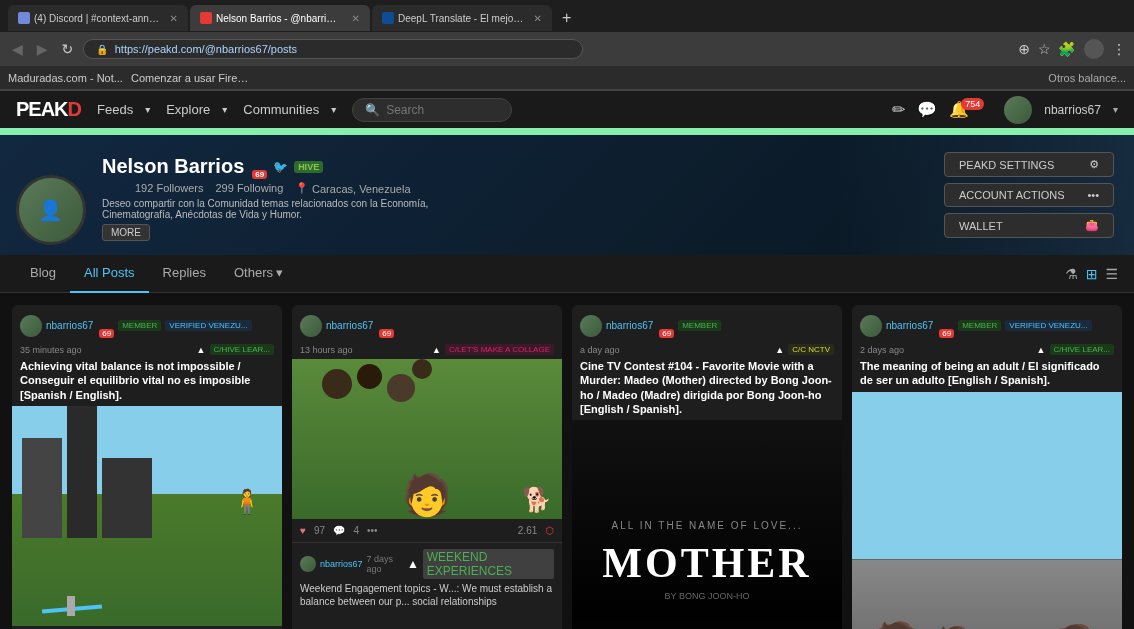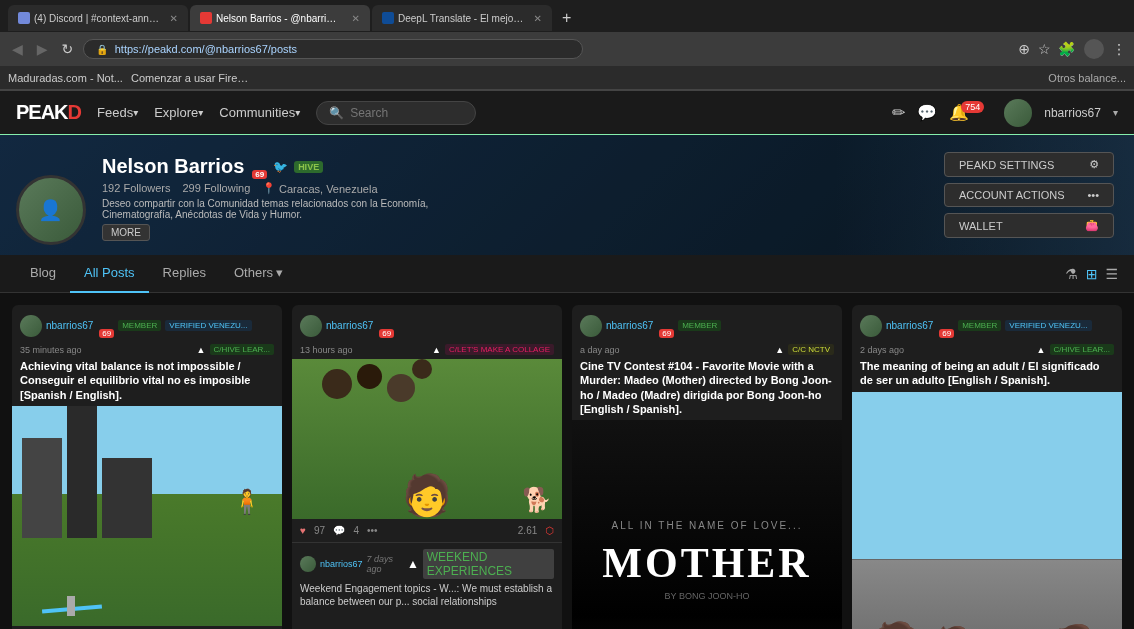--- a/index.html
+++ b/index.html
@@ -15,25 +15,25 @@
     .tab-close { margin-left: 6px; cursor: pointer; color: #888; font-size: 10px; }
     .nav-bar { display: flex; align-items: center; background: #3c3c3c; padding: 4px 8px; gap: 6px; height: 34px; }
     .nav-btn { background: none; border: none; color: #ccc; cursor: pointer; font-size: 14px; padding: 2px 4px; }
     .nav-btn:disabled { color: #666; }
     .address-bar { flex: 1; background: #2b2b2b; border: 1px solid #555; border-radius: 16px; padding: 3px 12px; font-size: 11px; color: #aad4ff; display: flex; align-items: center; gap: 6px; max-width: 500px; position: relative; }
     .address-bar .lock-icon { color: #aaa; font-size: 10px; }
     .bookmarks-bar { background: #2b2b2b; padding: 3px 8px; display: flex; align-items: center; gap: 8px; height: 24px; font-size: 11px; color: #ccc; border-bottom: 1px solid #444; }
     .bookmark-item { cursor: pointer; white-space: nowrap; overflow: hidden; text-overflow: ellipsis; max-width: 120px; }
 
     
-    .peakd-header { background: #1a1a1a; display: flex; align-items: center; padding: 0 16px; height: 44px; gap: 16px; border-bottom: 1px solid #86efac; }
+    .peakd-header { background: #1a1a1a; display: flex; align-items: center; padding: 0 16px; height: 44px; gap: 16px; border-bottom: 7px solid #86efac; }
     .logo { color: #fff; font-size: 20px; font-weight: bold; letter-spacing: -1px; }
     .logo span { color: #e53935; }
     .nav-menu { display: flex; gap: 16px; align-items: center; }
-    .nav-menu-item { color: #ccc; font-size: 13px; cursor: pointer; display: flex; align-items: center; gap: 0; }
+    .nav-menu-item { color: #ccc; font-size: 13px; cursor: pointer; display: flex; align-items: center; gap: 12px; }
     .search-bar { background: #2d2d2d; border: 1px solid #444; border-radius: 20px; padding: 4px 12px; display: flex; align-items: center; gap: 6px; width: 160px; }
     .search-bar input { background: none; border: none; color: #ccc; font-size: 12px; outline: none; width: 100%; }
     .header-right { margin-left: auto; display: flex; align-items: center; gap: 12px; }
     .notif-badge { background: #e53935; color: #fff; font-size: 9px; border-radius: 10px; padding: 1px 4px; position: relative; top: -6px; left: -8px; }
     .avatar-small { width: 28px; height: 28px; border-radius: 50%; background: #555; display: inline-block; }
 
     
     .profile-banner { position: relative; height: 120px; background: linear-gradient(to bottom, #1a3a5c, #0d1f2d); overflow: hidden; }
     .banner-bg { position: absolute; inset: 0; background: linear-gradient(135deg, #1a3a5c 0%, #0d1f2d 100%); }
     .banner-overlay { position: absolute; inset: 0; background: rgba(0,0,0,0.3); }
@@ -179,21 +179,21 @@
     <div class="profile-info">
       <div class="profile-avatar" style="background:linear-gradient(135deg,#5a7a5a,#3a5a3a);font-size:20px;">👤</div>
       <div class="profile-details">
         <div class="profile-name">
           <span>Nelson Barrios</span>
           <span class="level-badge">69</span>
           <span style="color:#1da1f2;font-size:12px;">🐦</span>
           <span class="badge-small badge-green">HIVE</span>
         </div>
         <div class="profile-stats">
-          <span style="cursor:pointer;">192 Followers</span>
+          <span style="cursor:pointer;margin-left:33px;">192 Followers</span>
           <span style="cursor:pointer;">299 Following</span>
           <span style="display:flex;align-items:center;gap:3px;">
             <span>📍</span>
             <span>Caracas, Venezuela</span>
           </span>
         </div>
         <div class="profile-bio">Deseo compartir con la Comunidad temas relacionados con la Economía, Cinematografía, Anécdotas de Vida y Humor.</div>
         <div class="profile-more">
           <button class="more-btn">MORE</button>
         </div>
@@ -289,21 +289,21 @@
         <span>4</span>
         <span style="cursor:pointer;">•••</span>
         <span style="margin-left:auto;">2.61</span>
         <span style="color:#e53935;">⬡</span>
       </div>
 
       <div class="sub-post">
         <div class="sub-post-header">
           <div class="post-avatar" style="width:16px;height:16px;background:linear-gradient(135deg,#5a7a5a,#3a5a3a);border-radius:50%;"></div>
           <span style="font-size:9px;color:#4fc3f7;">nbarrios67</span>
-          <span style="font-size:9px;color:#777;font-style:italic;">7 days ago</span>
+          <span style="font-size:9px;color:#777;">7 days ago</span>
           <span style="margin-left:auto;">▲</span>
           <span class="post-badge" style="background:#404040;color:#4caf50;font-size:12px;">WEEKEND EXPERIENCES</span>
         </div>
         <div style="font-size:10px;color:#ccc;line-height:1.3;">Weekend Engagement topics - W...: We must establish a balance between our p... social relationships</div>
       </div>
     </div>
 
     <div class="post-card">
       <div class="post-card-header">
         <div class="post-avatar" style="background:linear-gradient(135deg,#5a7a5a,#3a5a3a);"></div>

